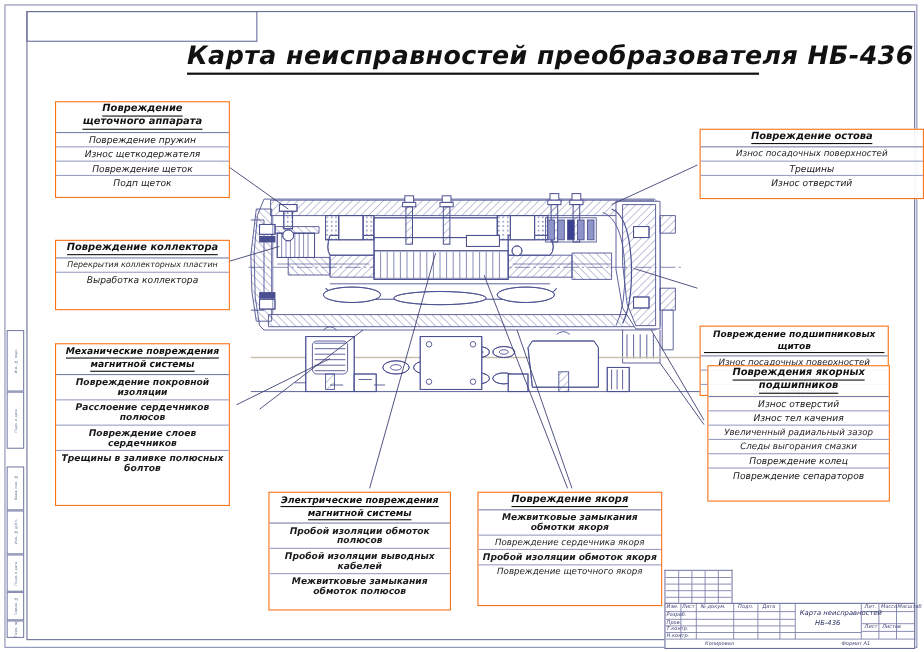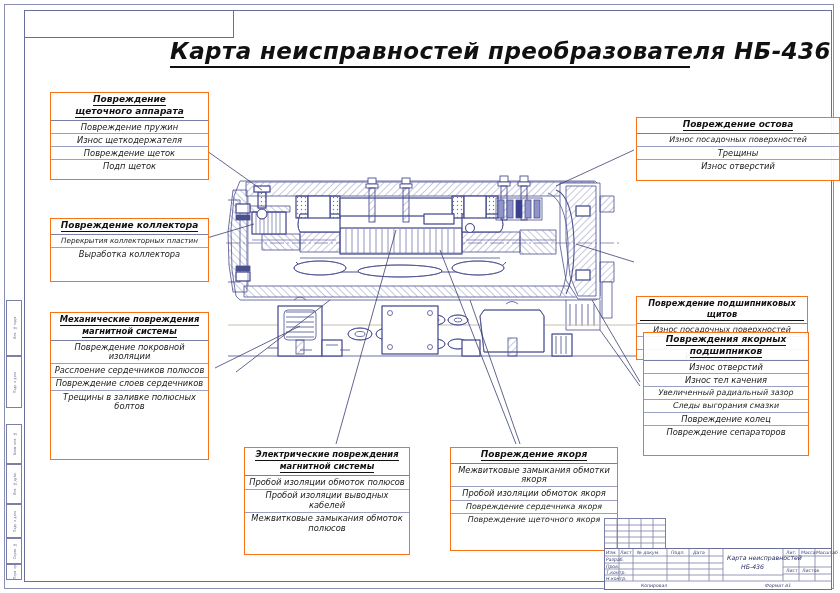--- a/index.html
+++ b/index.html
@@ -39,21 +39,21 @@
     border-bottom:1px solid #7a7fa8;
   }
   .fbox .hdr span{border-bottom:1.2px solid #111;display:inline-block;padding-bottom:0px;}
   .fbox .row{
     font-family:"DejaVu Sans", sans-serif;
     font-style:italic;font-size:8.3px;color:#1a1a1a;text-align:center;
     line-height:10px;padding:1px 2px;border-bottom:1px solid #9b9fc0;
     white-space:nowrap;overflow:hidden;
   }
   .fbox .row:last-child{border-bottom:none;}
-  .fbox .row.two{white-space:normal;line-height:9.5px;padding:1.5px 2px;}
+  .fbox .row.two{white-space:normal;line-height:9.5px;padding:1.5px 2px;font-weight:bold;}
 
   
   svg.layer{position:absolute;left:0;top:0;width:840px;height:593px;pointer-events:none;}
 
   
   .stamp{position:absolute;left:604px;top:548px;width:226px;height:40px;border:1px solid #6a6f9a;background:#fff;}
   .stamp div{position:absolute;box-sizing:border-box;}
   .stamp .txt{font-family:"DejaVu Sans",sans-serif;font-style:italic;font-size:4.6px;color:#3a3f72;
               white-space:nowrap;line-height:5px;}
   .stamp .big{font-size:6.2px;color:#2a2f62;}
@@ -339,27 +339,27 @@
 
   <div class="fbox" style="left:244px;top:447px;width:166px;height:108px;">
     <div class="hdr" style="font-size:8.4px">
       <span>Электрические повреждения</span><br><span>магнитной системы</span>
     </div>
     <div class="row two">Пробой изоляции обмоток полюсов</div>
     <div class="row two">Пробой изоляции выводных кабелей</div>
     <div class="row two">Межвитковые замыкания обмоток полюсов</div>
   </div>
 
-  <div class="fbox" style="left:434px;top:447px;width:168px;height:104px;margin-left:16px;">
+  <div class="fbox" style="left:434px;top:447px;width:168px;height:104px;">
     <div class="hdr">
       <span>Повреждение якоря</span>
     </div>
     <div class="row two">Межвитковые замыкания обмотки якоря</div>
+    <div class="row" style="font-size:7.9px">Повреждение сердечника якоря</div>
     <div class="row two">Пробой изоляции обмоток якоря</div>
-    <div class="row" style="font-size:7.9px">Повреждение сердечника якоря</div>
     <div class="row" style="font-size:7.9px">Повреждение щеточного якоря</div>
   </div>
 
   <div class="fbox" style="left:636px;top:117px;width:204px;height:64px;">
     <div class="hdr">
       <span>Повреждение остова</span>
     </div>
     <div class="row" style="font-size:7.9px">Износ посадочных поверхностей</div>
     <div class="row">Трещины</div>
     <div class="row">Износ отверстий</div>

